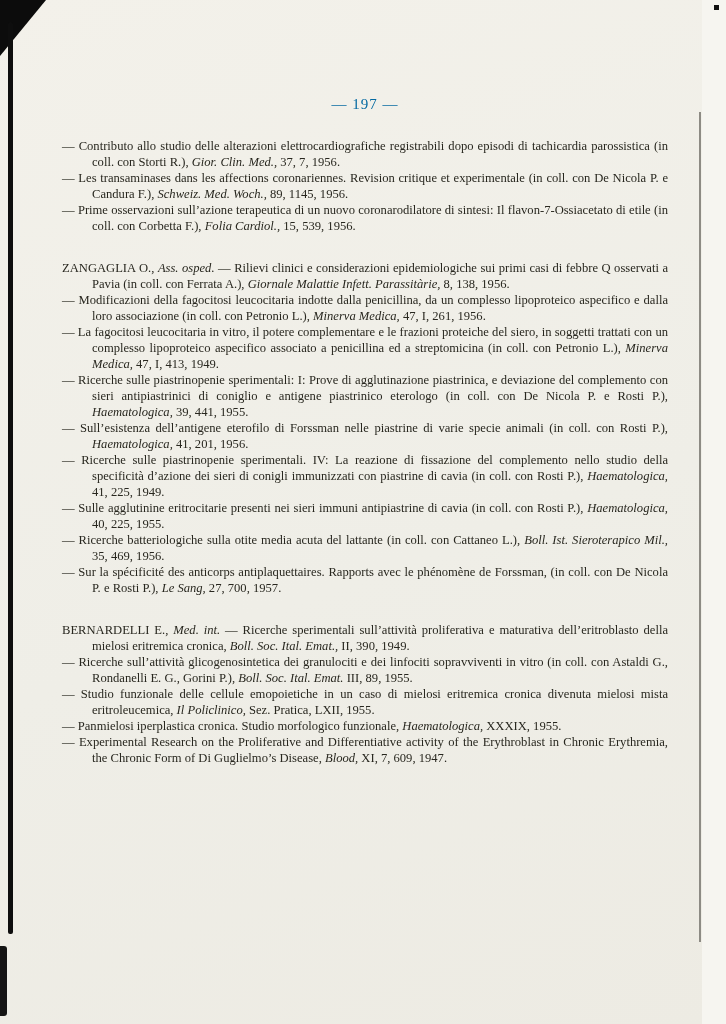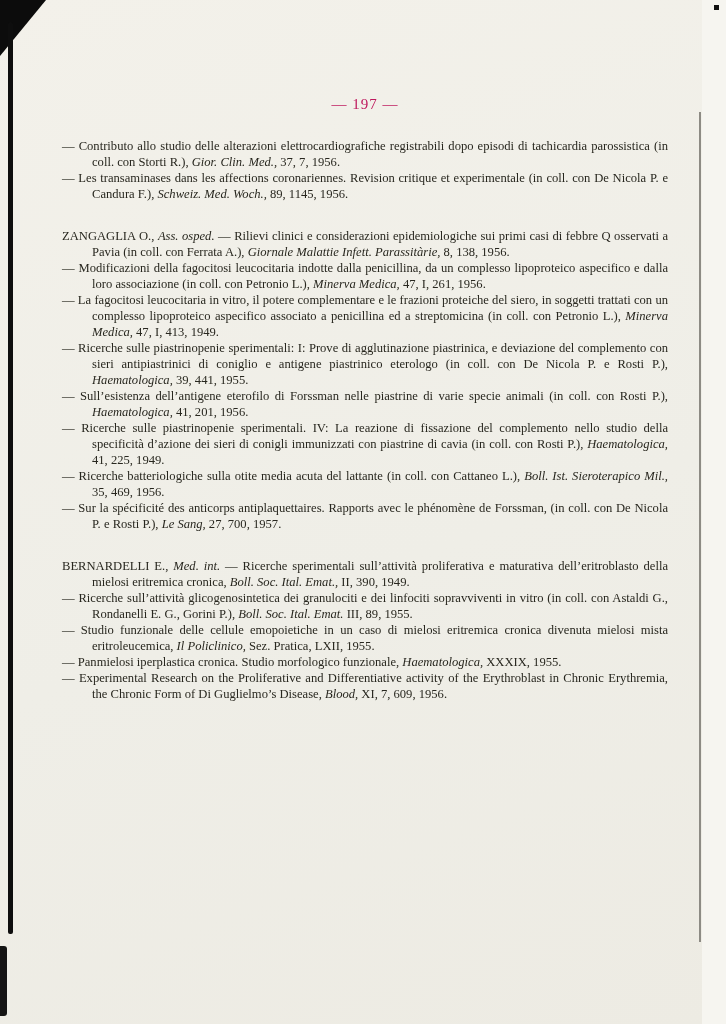--- a/index.html
+++ b/index.html
@@ -54,21 +54,21 @@
     width: 606px;
     color: #28271f;
     font-size: 12.6px;
     line-height: 16px;
   }
   .page-number {
     margin: 96px 0 4px 0;
     text-align: center;
     font-size: 15px;
     letter-spacing: 1px;
-    color: #be185d;
+    color: #0369a1;
   }
   .section { margin-top: 26px; }
   .entry {
     margin: 0;
     text-align: justify;
     padding-left: 30px;
     text-indent: -30px;
   }
   .entry i { font-style: italic; }
 </style>
@@ -81,32 +81,34 @@
 <div class="artifact-bottomleft"></div>
 <div class="artifact-right-line"></div>
 <div class="artifact-topright-dot"></div>
 
 <div class="content">
   <div class="page-number">— 197 —</div>
   <div>
       <div class="section">
         <p class="entry"><span>— Contributo allo studio delle alterazioni elettrocardiografiche registrabili dopo episodi di tachicardia parossistica (in coll. con Storti R.), </span><i>Gior. Clin. Med.,</i><span> 37, 7, 1956.</span></p>
         <p class="entry"><span>— Les transaminases dans les affections coronariennes. Revision critique et experimentale (in coll. con De Nicola P. e Candura F.), </span><i>Schweiz. Med. Woch.,</i><span> 89, 1145, 1956.</span></p>
+        <p class="entry"><span>— Prime osservazioni sull’azione terapeutica di un nuovo coronarodilatore di sintesi: Il flavon-7-Ossiacetato di etile (in coll. con Corbetta F.), </span><i>Folia Cardiol.,</i><span> 15, 539, 1956.</span></p>
       </div>
       <div class="section">
         <p class="entry"><span>ZANGAGLIA O., </span><i>Ass. osped.</i><span> — Rilievi clinici e considerazioni epidemiologiche sui primi casi di febbre Q osservati a Pavia (in coll. con Ferrata A.), </span><i>Giornale Malattie Infett. Parassitàrie,</i><span> 8, 138, 1956.</span></p>
         <p class="entry"><span>— Modificazioni della fagocitosi leucocitaria indotte dalla penicillina, da un complesso lipoproteico aspecifico e dalla loro associazione (in coll. con Petronio L.), </span><i>Minerva Medica,</i><span> 47, I, 261, 1956.</span></p>
         <p class="entry"><span>— La fagocitosi leucocitaria in vitro, il potere complementare e le frazioni proteiche del siero, in soggetti trattati con un complesso lipoproteico aspecifico associato a penicillina ed a streptomicina (in coll. con Petronio L.), </span><i>Minerva Medica,</i><span> 47, I, 413, 1949.</span></p>
         <p class="entry"><span>— Ricerche sulle piastrinopenie sperimentali: I: Prove di agglutinazione piastrinica, e deviazione del complemento con sieri antipiastrinici di coniglio e antigene piastrinico eterologo (in coll. con De Nicola P. e Rosti P.), </span><i>Haematologica,</i><span> 39, 441, 1955.</span></p>
         <p class="entry"><span>— Sull’esistenza dell’antigene eterofilo di Forssman nelle piastrine di varie specie animali (in coll. con Rosti P.), </span><i>Haematologica,</i><span> 41, 201, 1956.</span></p>
         <p class="entry"><span>— Ricerche sulle piastrinopenie sperimentali. IV: La reazione di fissazione del complemento nello studio della specificità d’azione dei sieri di conigli immunizzati con piastrine di cavia (in coll. con Rosti P.), </span><i>Haematologica,</i><span> 41, 225, 1949.</span></p>
+        <p class="entry"><span>— Sulle agglutinine eritrocitarie presenti nei sieri immuni antipiastrine di cavia (in coll. con Rosti P.), </span><i>Haematologica,</i><span> 40, 225, 1955.</span></p>
         <p class="entry"><span>— Ricerche batteriologiche sulla otite media acuta del lattante (in coll. con Cattaneo L.), </span><i>Boll. Ist. Sieroterapico Mil.,</i><span> 35, 469, 1956.</span></p>
         <p class="entry"><span>— Sur la spécificité des anticorps antiplaquettaires. Rapports avec le phénomène de Forssman, (in coll. con De Nicola P. e Rosti P.), </span><i>Le Sang,</i><span> 27, 700, 1957.</span></p>
       </div>
       <div class="section">
         <p class="entry"><span>BERNARDELLI E., </span><i>Med. int.</i><span> — Ricerche sperimentali sull’attività proliferativa e maturativa dell’eritroblasto della mielosi eritremica cronica, </span><i>Boll. Soc. Ital. Emat.,</i><span> II, 390, 1949.</span></p>
         <p class="entry"><span>— Ricerche sull’attività glicogenosintetica dei granulociti e dei linfociti sopravviventi in vitro (in coll. con Astaldi G., Rondanelli E. G., Gorini P.), </span><i>Boll. Soc. Ital. Emat.</i><span> III, 89, 1955.</span></p>
         <p class="entry"><span>— Studio funzionale delle cellule emopoietiche in un caso di mielosi eritremica cronica divenuta mielosi mista eritroleucemica, </span><i>Il Policlinico,</i><span> Sez. Pratica, LXII, 1955.</span></p>
         <p class="entry"><span>— Panmielosi iperplastica cronica. Studio morfologico funzionale, </span><i>Haematologica,</i><span> XXXIX, 1955.</span></p>
-        <p class="entry"><span>— Experimental Research on the Proliferative and Differentiative activity of the Erythroblast in Chronic Erythremia, the Chronic Form of Di Guglielmo’s Disease, </span><i>Blood,</i><span> XI, 7, 609, 1956.</span></p>
+        <p class="entry"><span>— Experimental Research on the Proliferative and Differentiative activity of the Erythroblast in Chronic Erythremia, the Chronic Form of Di Guglielmo’s Disease, </span><i>Blood,</i><span> XI, 7, 609, 1947.</span></p>
       </div>
     </div>
 </div>
 
 </body></html>

